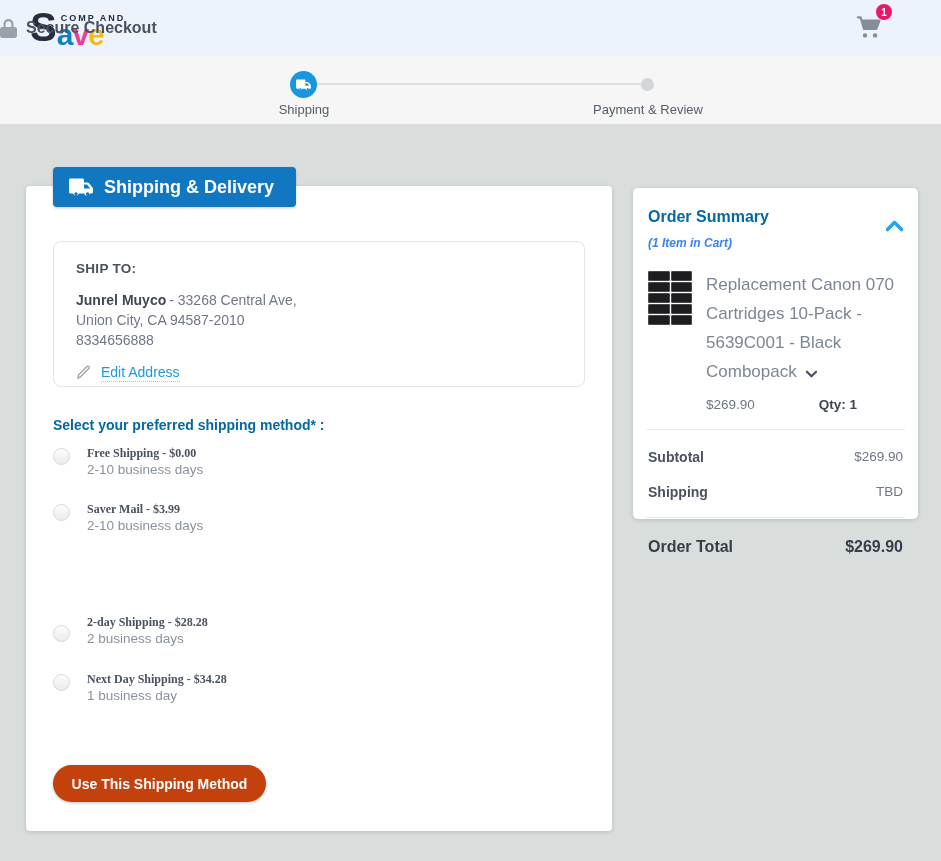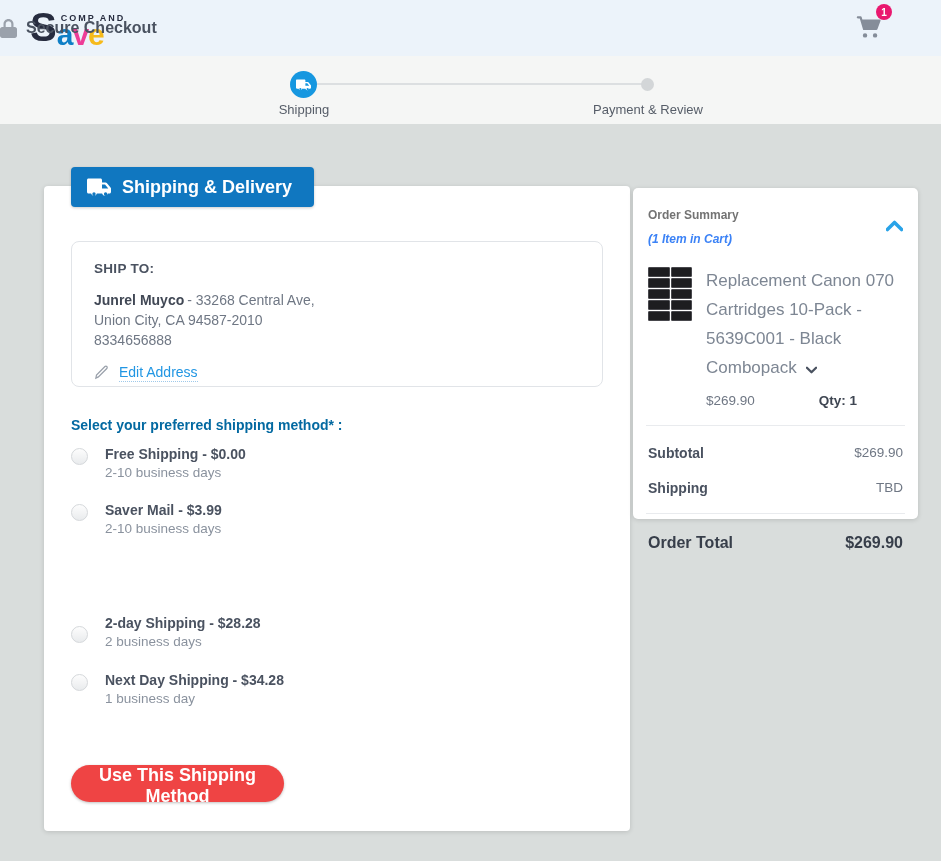--- a/index.html
+++ b/index.html
@@ -24,41 +24,41 @@
   .step-circle { position:absolute; left:290px; top:15px; width:27px; height:27px; border-radius:50%; background:#1697e0; display:flex; align-items:center; justify-content:center; }
   .step-dot { position:absolute; left:641px; top:22px; width:13px; height:13px; border-radius:50%; background:#d3d6d8; }
   .step-label { position:absolute; top:46px; transform:translateX(-50%); font-size:13px; color:#565d68; white-space:nowrap; }
   .step-label.s1 { left:304px; }
   .step-label.s2 { left:648px; }
 
   
   .main { position:relative; height:737px; background:#d9dddc; }
 
   
-  .ship-card { position:absolute; left:44px; top:62px; width:586px; height:645px; background:#fff; border-radius:4px; box-shadow:0 1px 5px rgba(0,0,0,.14); }
+  .ship-card { position:absolute; left:26px; top:62px; width:586px; height:645px; background:#fff; border-radius:4px; box-shadow:0 1px 5px rgba(0,0,0,.14); }
   .banner { position:absolute; left:27px; top:-19px; height:40px; padding:0 22px 0 16px; background:#1077c0; border-radius:4px; display:flex; align-items:center; gap:11px; color:#fff; font-size:18px; font-weight:bold; box-shadow:0 1px 3px rgba(0,0,0,.2); }
   .shipto-box { position:absolute; left:27px; top:55px; width:532px; height:146px; border:1px solid #e1e4e8; border-radius:8px; padding:19px 22px; }
   .shipto-label { font-size:13.5px; font-weight:bold; color:#4a5260; letter-spacing:.3px; }
   .addr { margin-top:15px; font-size:14px; line-height:1.42; color:#6f7784; }
   .addr-name { font-weight:bold; color:#414855; }
   .addr-rest { margin-left:3px; }
   .edit-link { display:inline-flex; align-items:center; gap:10px; margin-top:13px; cursor:pointer; text-decoration:none; }
   .edit-text { font-size:14px; color:#2196e3; border-bottom:1px dotted #9fc9ea; padding-bottom:1px; }
   .prompt { position:absolute; left:27px; top:231px; font-size:14px; font-weight:bold; color:#0369a1; }
   .method { position:absolute; left:27px; display:flex; align-items:flex-start; gap:17px; cursor:pointer; }
   .m1{top:259px;} .m2{top:315px;} .m3{top:372px;} .m4{top:428px;align-items:center;} .m5{top:485px;}
   .radio { width:17px; height:17px; border-radius:50%; background:linear-gradient(180deg,#fdfdfd,#e9ebed); border:1px solid #d5d8db; margin-top:3px; flex:none; }
-  .m-label { font-size:14px; font-weight:bold; color:#4a5260; line-height:1.35; }
+  .m-label { font-size:12px; font-weight:bold; color:#4a5260; line-height:1.35;font-family:Liberation Serif, serif; }
   .m-dur { font-size:13.5px; color:#8a929e; line-height:1.4; }
-  .submit-btn { position:absolute; left:27px; top:579px; width:213px; height:37px; border:none; border-radius:19px; background:#ef4444; color:#fff; font-family:inherit; font-size:18px; font-weight:bold; cursor:pointer; box-shadow:0 1px 3px rgba(0,0,0,.25); }
+  .submit-btn { position:absolute; left:27px; top:579px; width:213px; height:37px; border:none; border-radius:19px; background:#c2410c; color:#fff; font-family:inherit; font-size:14px; font-weight:bold; cursor:pointer; box-shadow:0 1px 3px rgba(0,0,0,.25); }
 
   
   .summary-card { position:absolute; left:633px; top:64px; width:285px; height:331px; background:#fff; border-radius:5px; box-shadow:0 1px 5px rgba(0,0,0,.14); padding:20px 15px 0; }
   .sum-head { display:flex; justify-content:space-between; align-items:flex-start; }
-  .sum-title { font-size:12px; font-weight:bold; color:#737373; }
+  .sum-title { font-size:16px; font-weight:bold; color:#0369a1; }
   .sum-sub { font-size:12px; font-style:italic; font-weight:bold; color:#3b82f6; margin-top:10px; }
   .collapse { cursor:pointer; margin-top:12px; }
   .item-row { display:flex; gap:14px; margin-top:21px; }
   .thumb { width:44px; height:54px; display:grid; grid-template-columns:1fr 1fr; grid-auto-rows:1fr; gap:1px; background:#fff; flex:none; }
   .thumb span { background:#1d1d20; border:1px solid #47474c; border-radius:1px; }
   .item-desc { font-size:17px; color:#7d8693; line-height:1.7; width:196px; }
   .meta-row { display:flex; margin:10px 0 0 58px; font-size:13.5px; }
   .price { color:#6f7784; }
   .qty { font-weight:bold; color:#3f4652; margin-left:64px; }
   .divider { height:1px; background:#e9ebee; margin:17px -2px 0; }

